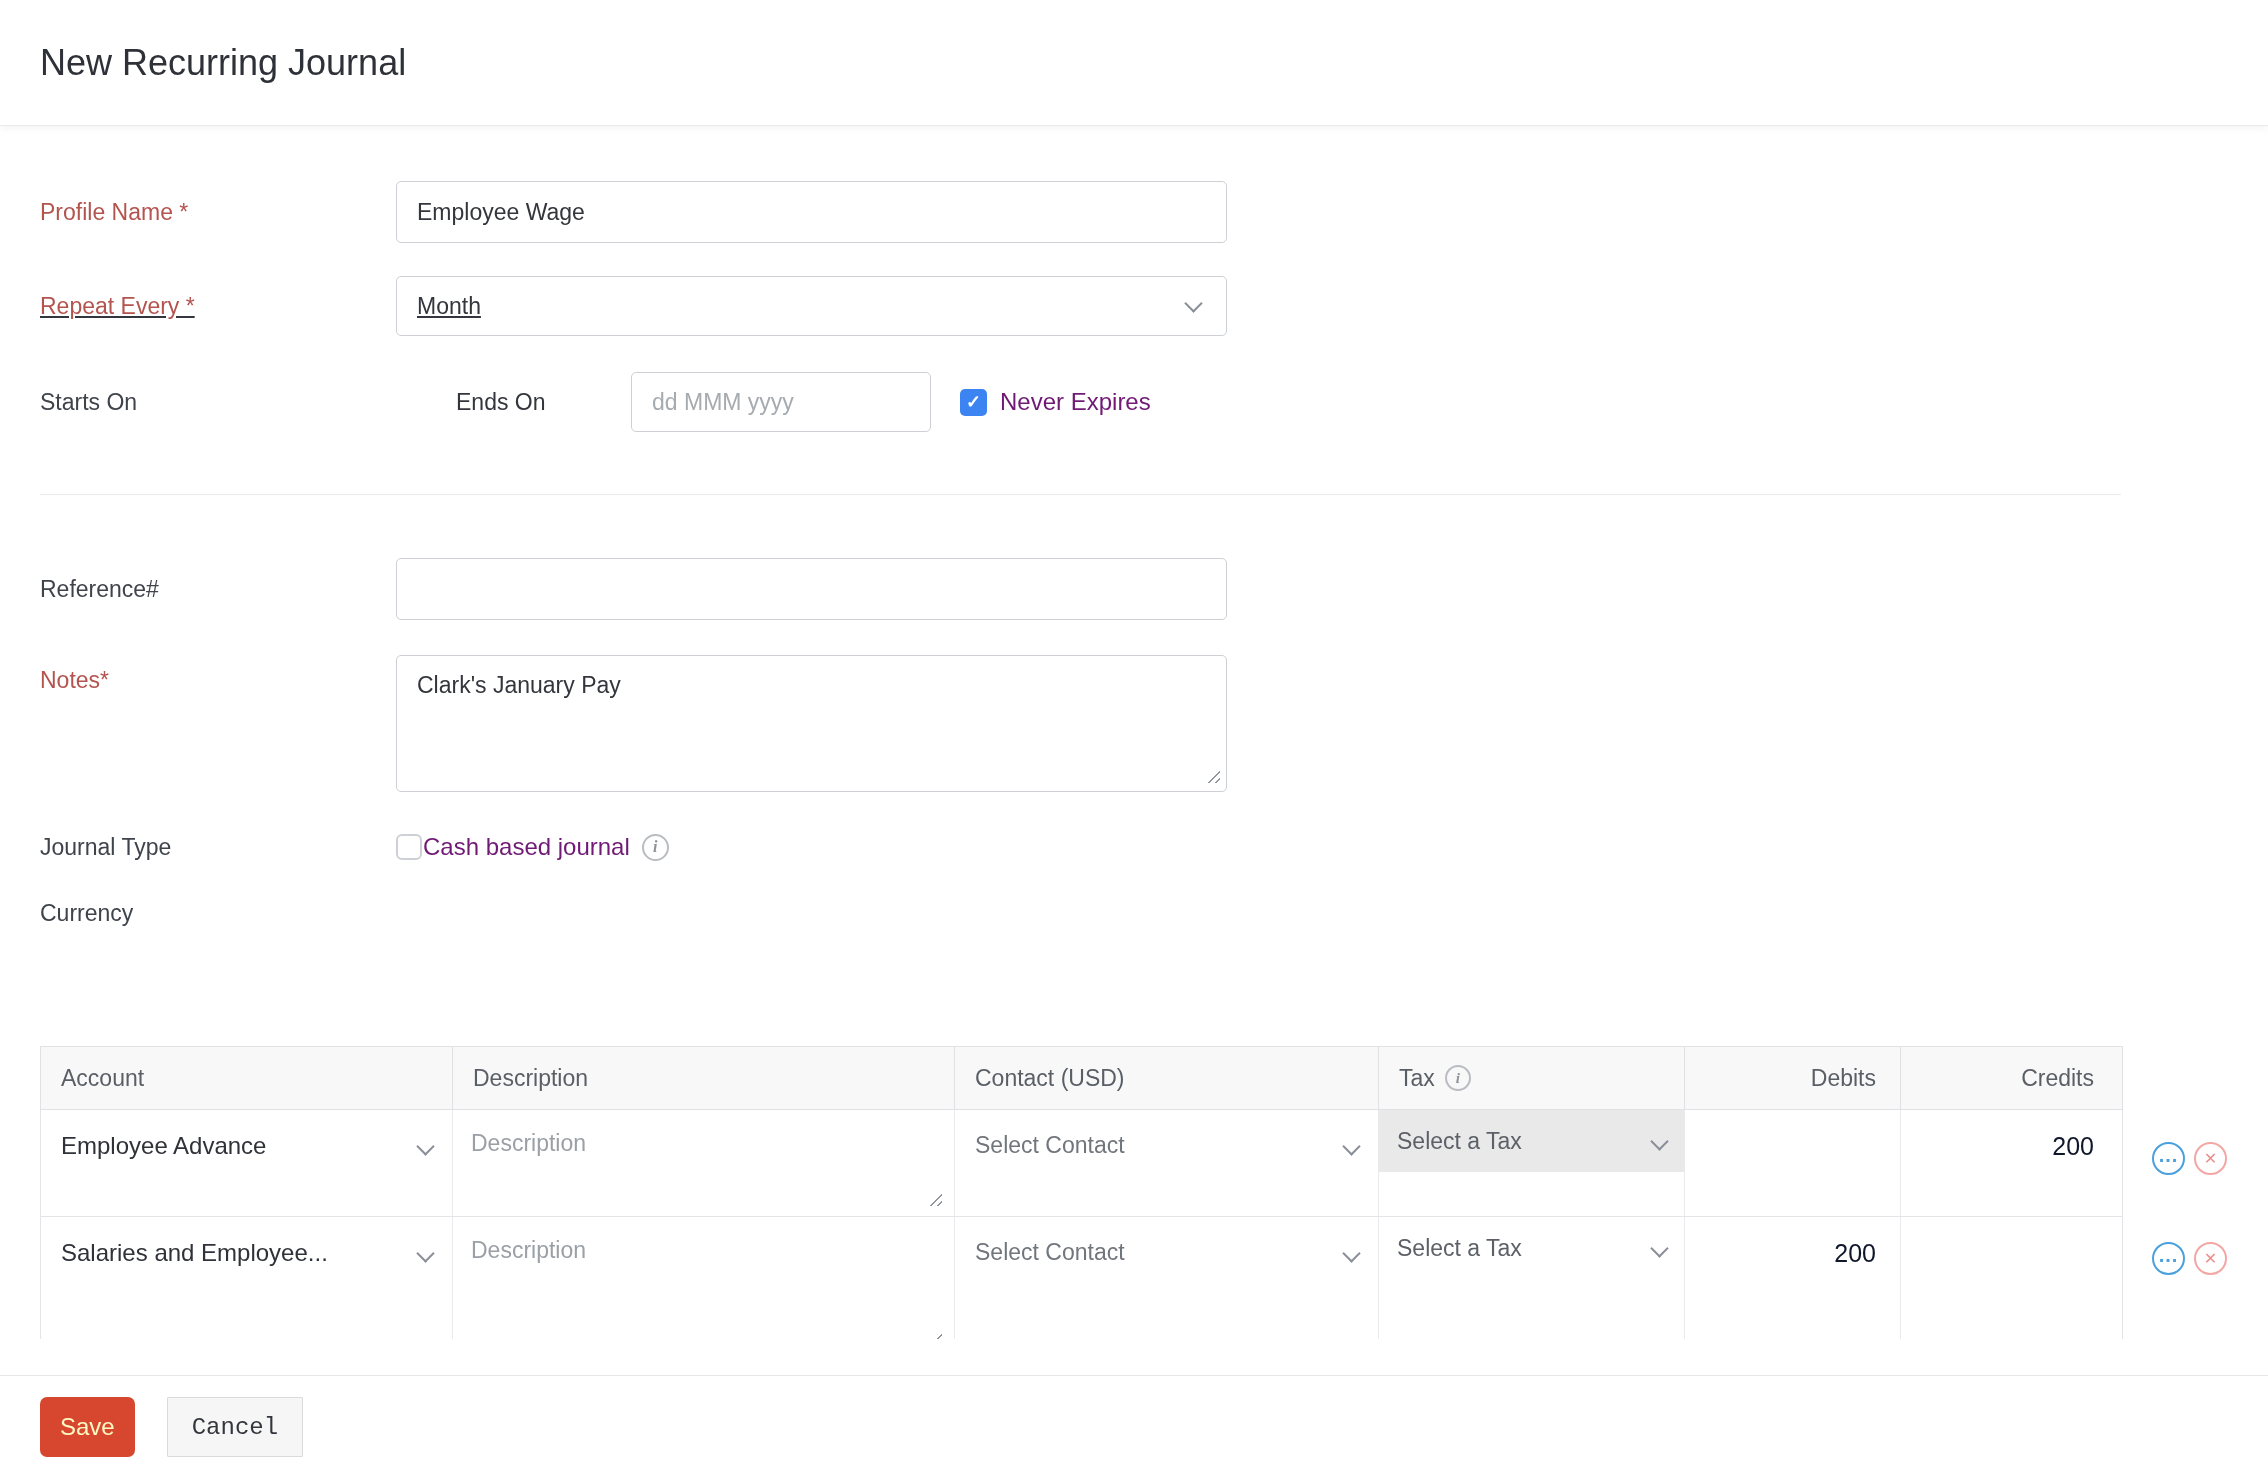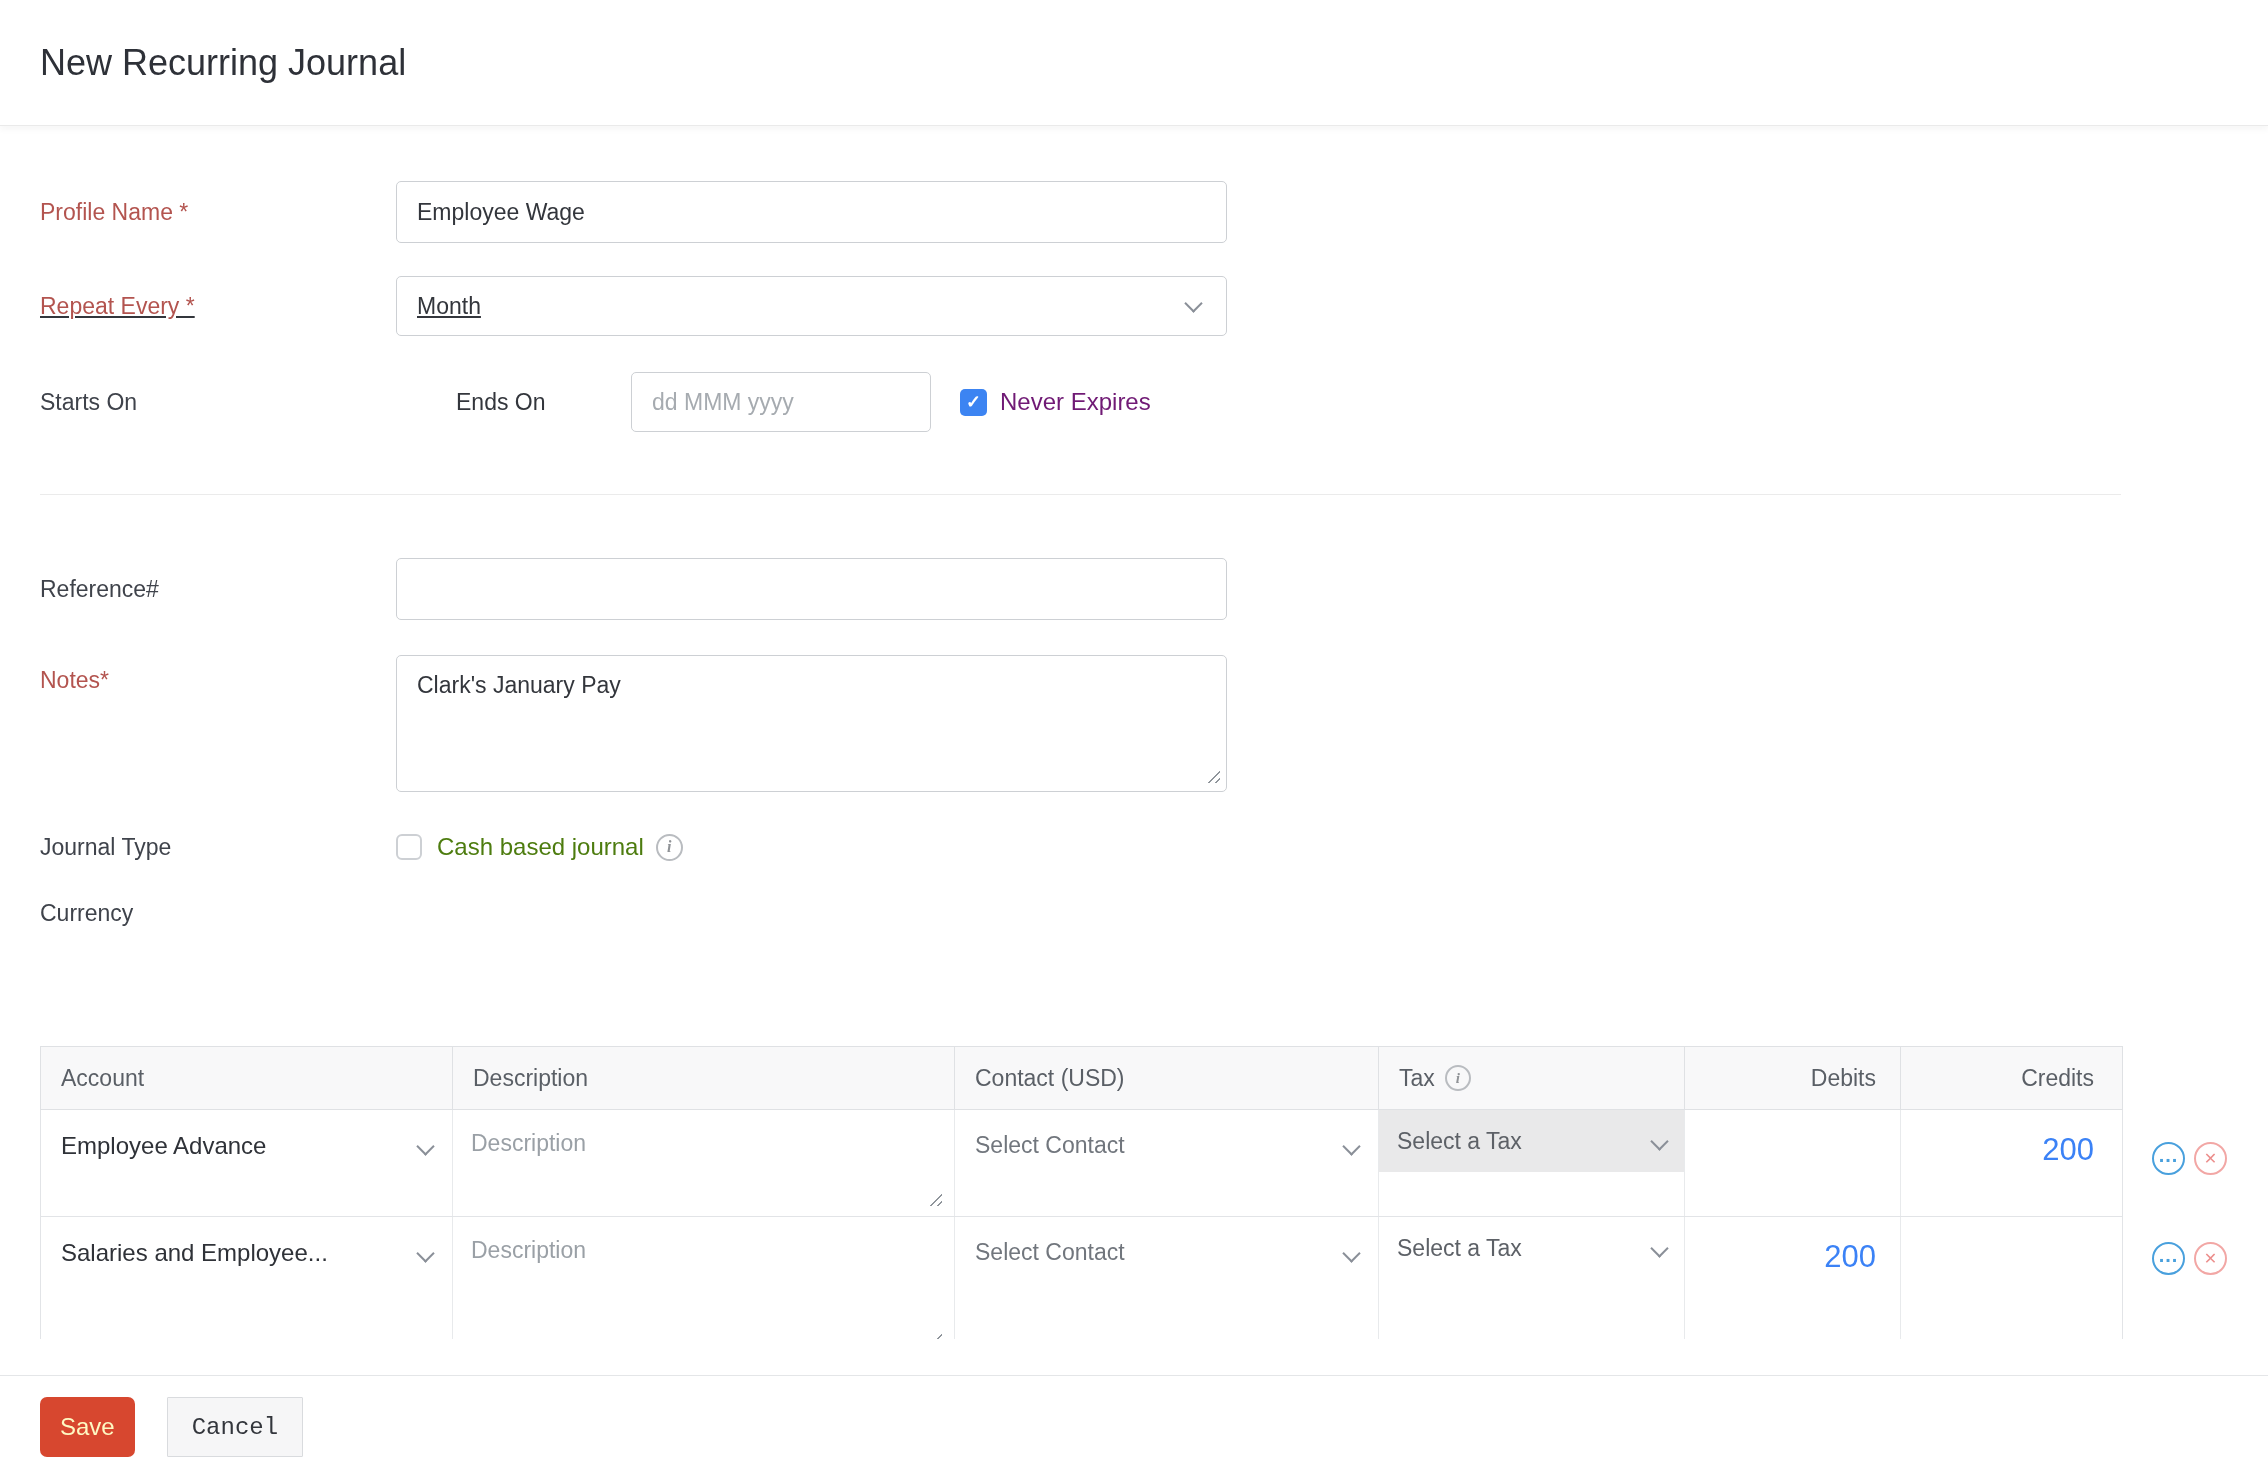--- a/index.html
+++ b/index.html
@@ -95,21 +95,21 @@
       transparent 10px);
     clip-path: polygon(100% 0%, 100% 100%, 0% 100%);
     cursor: nwse-resize;
   }
 
   .cb-unchecked {
     width: 26px; height: 26px; flex-shrink: 0;
     border: 2px solid #cdd0d4; border-radius: 6px; background: #fff;
     cursor: pointer;
   }
-  .journal-cb-label { margin-left: 15px; font-size: 24px; color: #4d7c0f; }
+  .journal-cb-label { margin-left: 1px; font-size: 24px; color: #701a75; }
   .info-icon {
     width: 27px; height: 27px; margin-left: 12px; flex-shrink: 0;
     border: 2px solid #b9bcc0; border-radius: 50%;
     color: #8f9296; font-family: "Liberation Serif", serif;
     font-style: italic; font-size: 16px; font-weight: bold;
     display: flex; align-items: center; justify-content: center;
   }
 
   
   .table-wrap { position: relative; margin: 119px 0 0 40px; width: 2228px; height: 293px; overflow: hidden; }
@@ -163,21 +163,21 @@
 
   .tax-select {
     height: 62px; display: flex; align-items: center;
     padding: 0 18px; font-size: 23px; color: #5d6167; cursor: pointer;
   }
   .tax-select.filled { background: #e9e9ea; }
   .tax-select .chev { margin-left: auto; }
 
   .cell-amt {
     padding: 22px 24px 0 0;
-    text-align: right; font-size: 31px; color: #3b82f6; cursor: text;
+    text-align: right; font-size: 25px; color: #0f172a; cursor: text;
   }
 
   .row-actions { position: absolute; left: 2112px; display: flex; gap: 9px; }
   .row-actions.r1 { top: 96px; }
   .row-actions.r2 { top: 196px; }
   .icon-more {
     width: 33px; height: 33px; border-radius: 50%;
     border: 2px solid #49a0dd; color: #49a0dd;
     display: flex; align-items: center; justify-content: center;
     font-size: 20px; font-weight: bold; letter-spacing: 1px;

